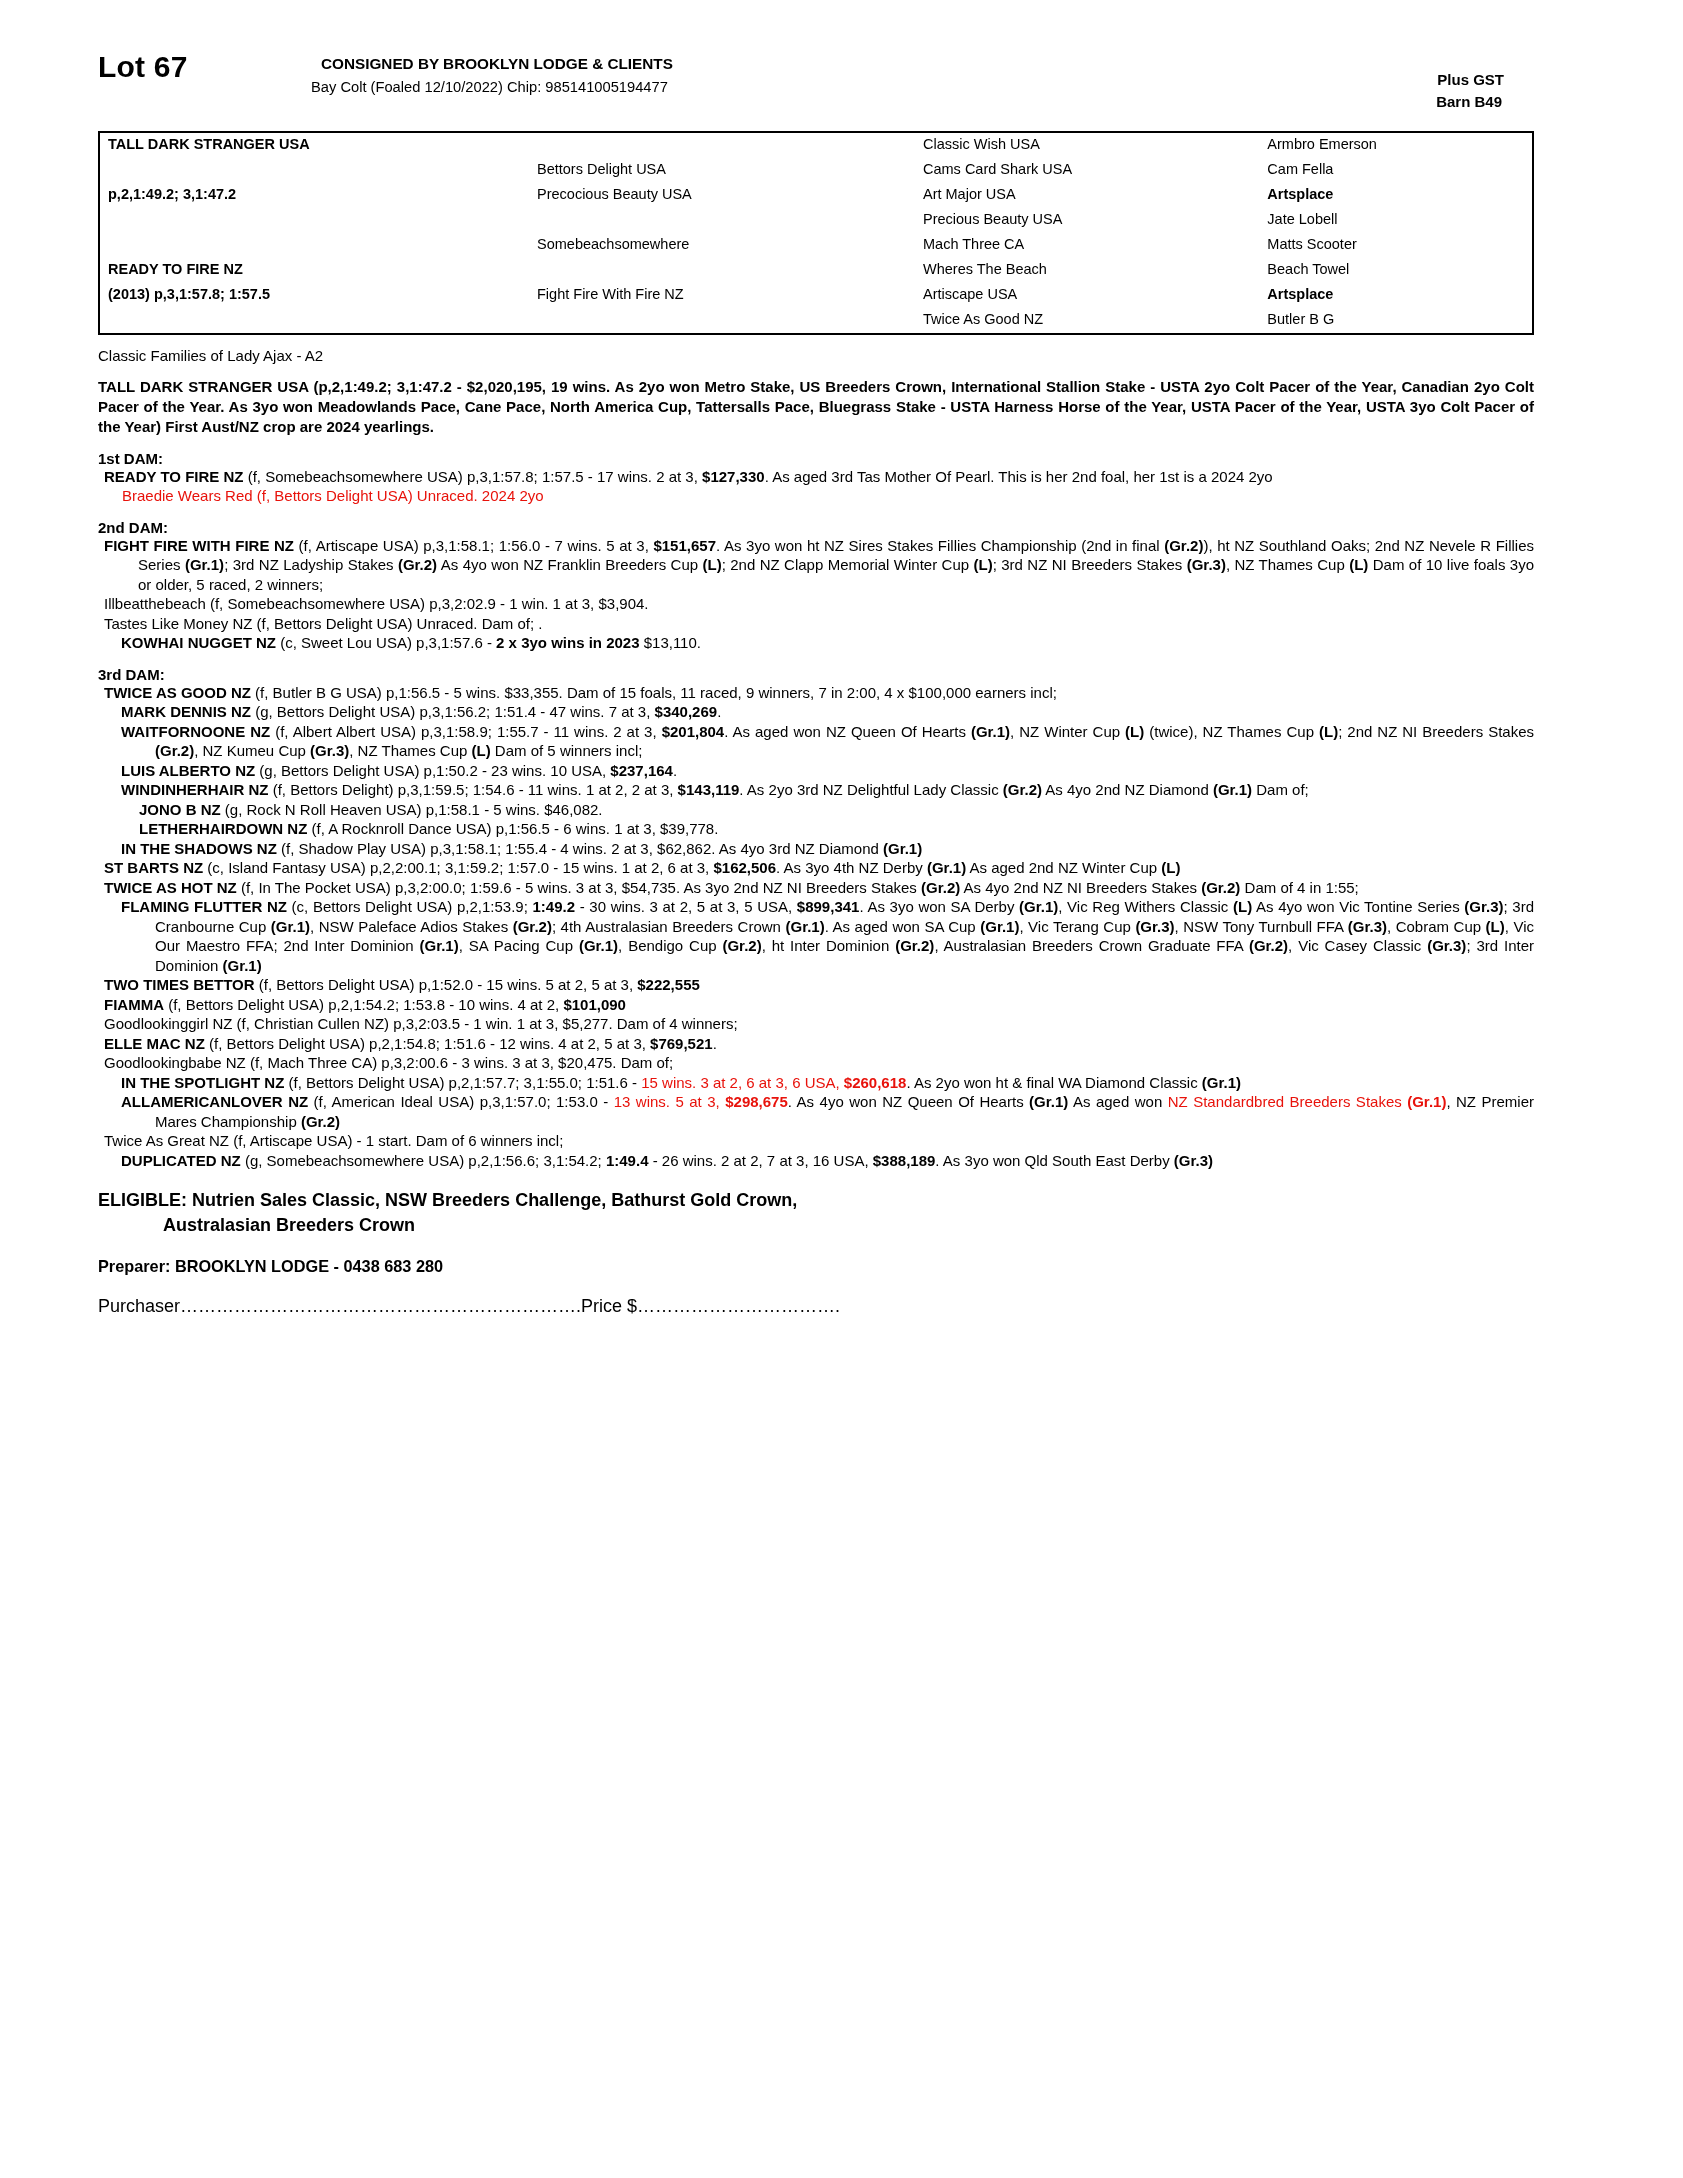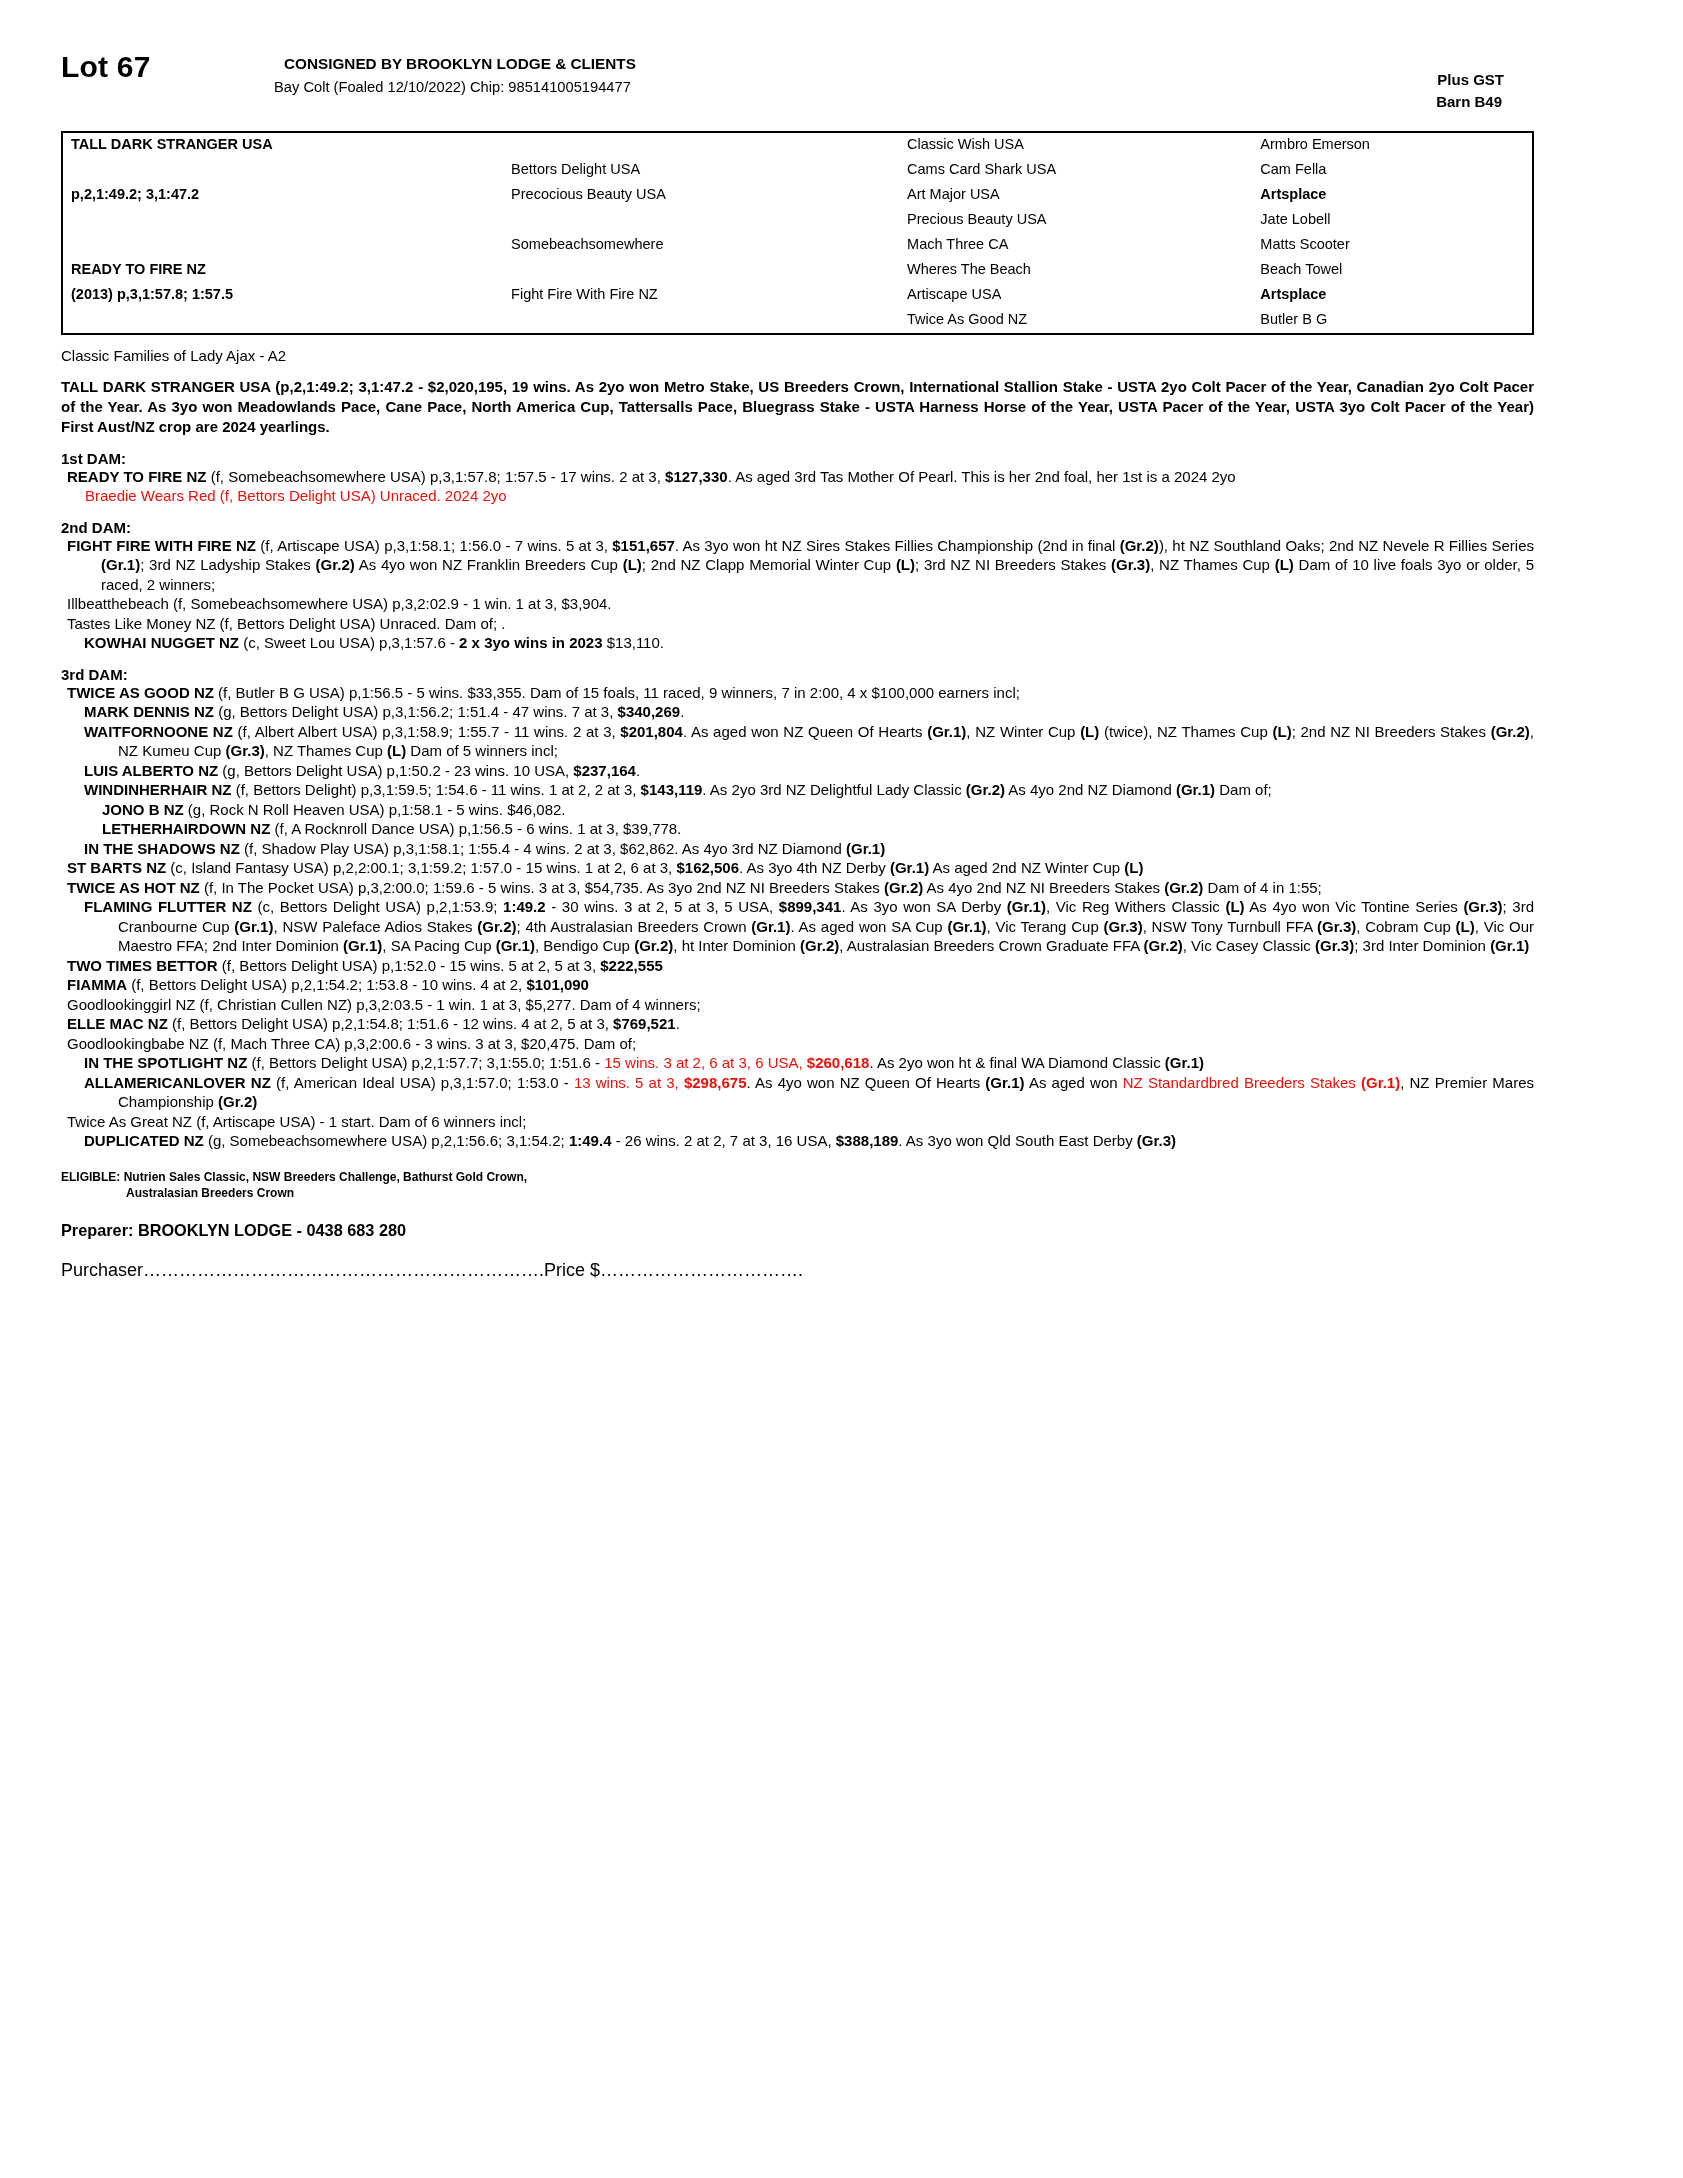--- a/index.html
+++ b/index.html
@@ -11,21 +11,21 @@
     width: 1683px;
     height: 2178px;
     font-family: "Liberation Sans", sans-serif;
     color: #000000;
   }
   .page {
     position: relative;
     width: 1683px;
     height: 2152px;
     box-sizing: border-box;
-    padding: 48px 149px 0 61px;
+    padding: 48px 149px 0 98px;
   }
   
   .header {
     position: relative;
     height: 77px;
   }
   .lot-title {
     position: absolute;
     left: 0;
     top: 2px;
@@ -106,21 +106,21 @@
     line-height: 1.3;
     text-align: justify;
   }
   .i1 { padding-left: 24px; }
   .hang1 { padding-left: 40px; text-indent: -34px; }
   .hang2 { padding-left: 57px; text-indent: -34px; }
   .hang3 { padding-left: 75px; text-indent: -34px; }
   .red { color: #e8120b; }
   .eligible {
     margin-top: 18px;
-    font-size: 12px;
+    font-size: 18px;
     font-weight: bold;
     line-height: 1.35;
   }
   .eligible .cont { padding-left: 65px; display: block; }
   .preparer {
     margin-top: 20px;
     font-size: 16.3px;
     font-weight: bold;
   }
   .purchaser {

